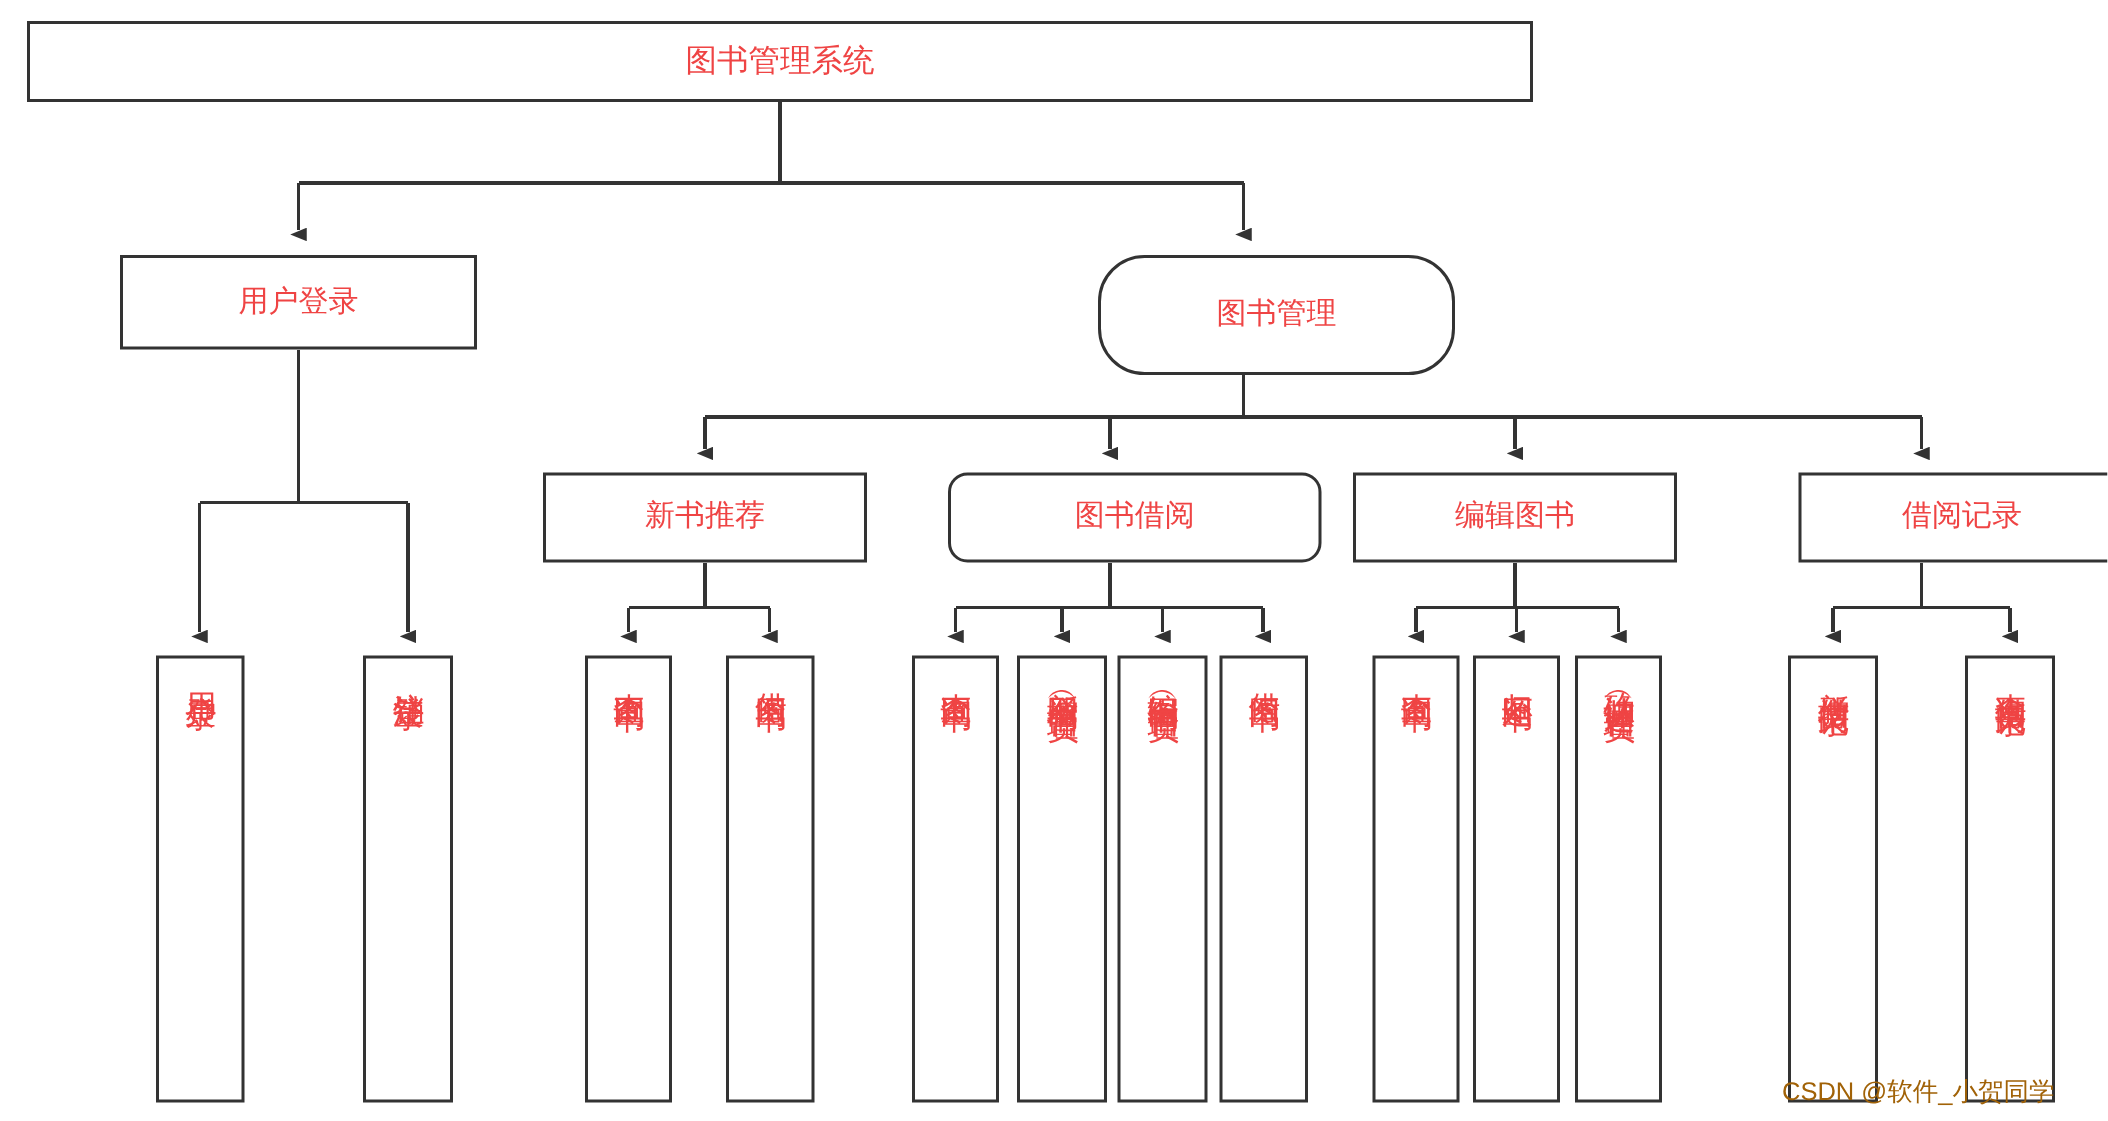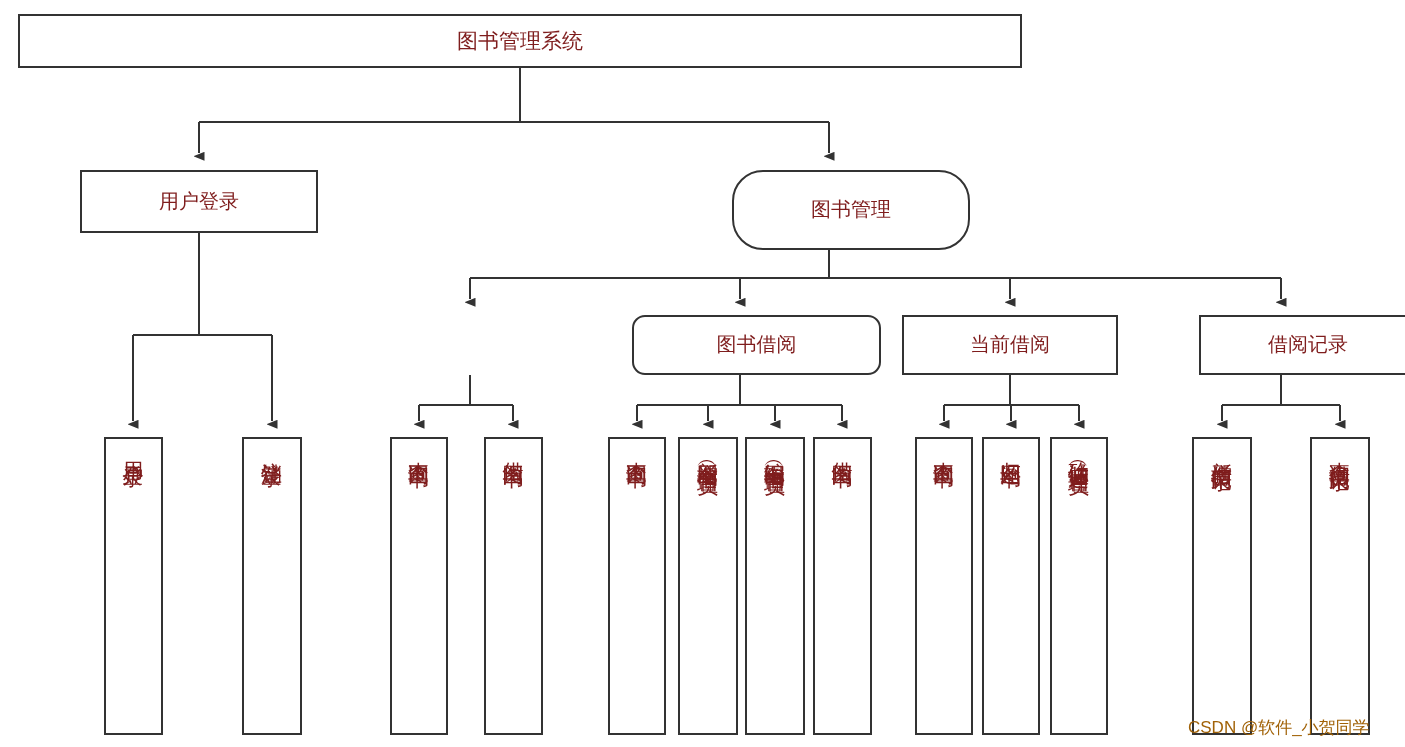--- a/index.html
+++ b/index.html
@@ -27,21 +27,21 @@
     pointer-events: none;
   }
   .node {
     position: absolute;
     box-sizing: border-box;
     border: 2px solid #333333;
     background: #ffffff;
     display: flex;
     align-items: center;
     justify-content: center;
-    color: #7f1d1d;
+    color: #ef4444;
     line-height: 1.18;
     text-align: right;
     z-index: 2;
   }
   .node .label {
     display: block;
     white-space: nowrap;
   }
   
   .node.tier-root { font-size: 21px; }
@@ -131,25 +131,28 @@
     <span class="label">图书管理系统</span>
   </div>
 
   <div class="node tier-2" id="n-t2-0" style="left: 80px; top: 170px; width: 238px; height: 63px;">
     <span class="label">用户登录</span>
   </div>
   <div class="node tier-2" id="n-t2-1" style="left: 732px; top: 170px; width: 238px; height: 80px; border-radius: 31px;">
     <span class="label">图书管理</span>
   </div>
 
+  <div class="node tier-3" id="n-t3-0" style="left: 362px; top: 315px; width: 216px; height: 60px;">
+    <span class="label">新书推荐</span>
+  </div>
   <div class="node tier-3" id="n-t3-1" style="left: 632px; top: 315px; width: 249px; height: 60px; border-radius: 13px;">
     <span class="label">图书借阅</span>
   </div>
   <div class="node tier-3" id="n-t3-2" style="left: 902px; top: 315px; width: 216px; height: 60px;">
-    <span class="label">当前借阅</span>
+    <span class="label">编辑图书</span>
   </div>
   <div class="node tier-3" id="n-t3-3" style="left: 1172px; top: 315px; width: 218px; height: 60px; margin-left: 27px;">
     <span class="label">借阅记录</span>
   </div>
 
   <div class="node leaf" id="n-leaf-0" style="left: 104px; top: 437px; width: 59px; height: 298px;">
     <span class="label">用户登录</span>
   </div>
   <div class="node leaf" id="n-leaf-1" style="left: 242px; top: 437px; width: 60px; height: 298px;">
     <span class="label">注销登录</span>

